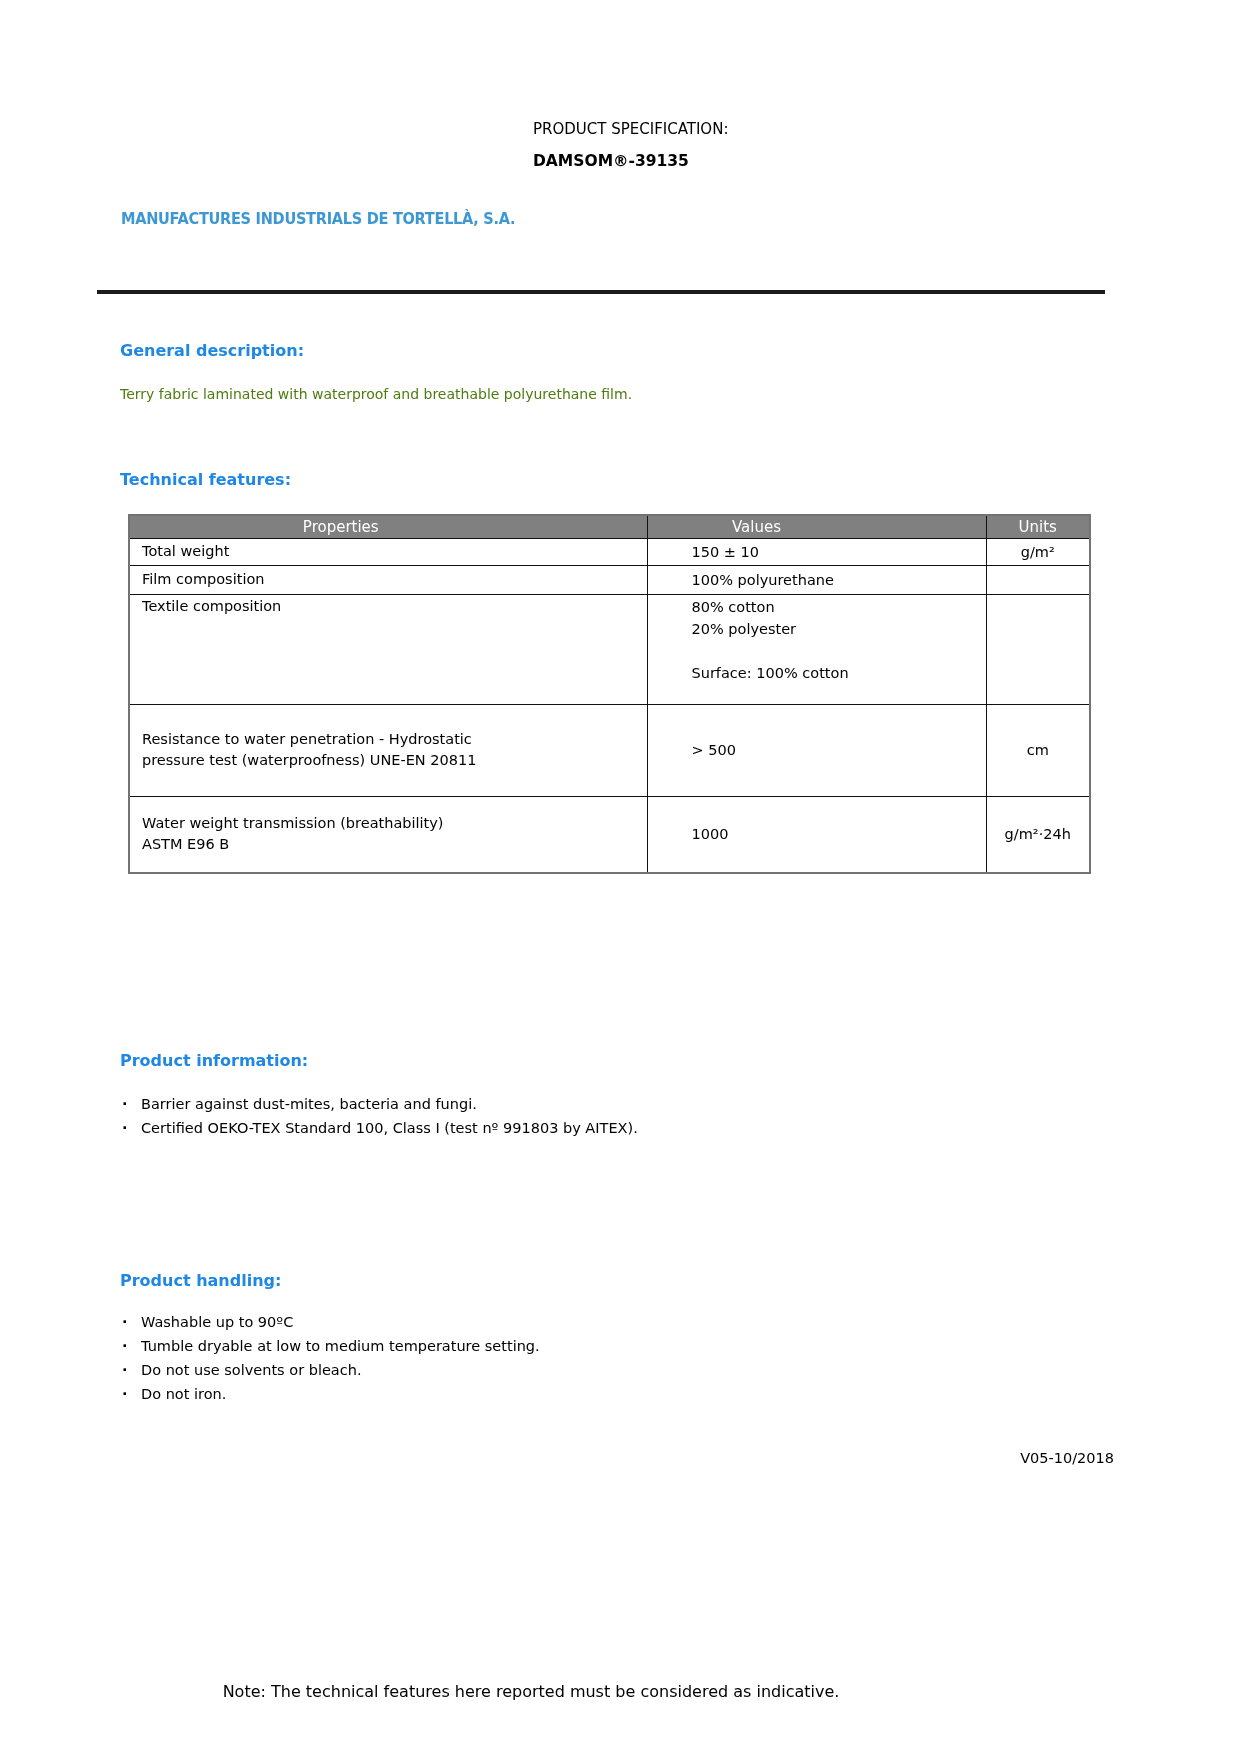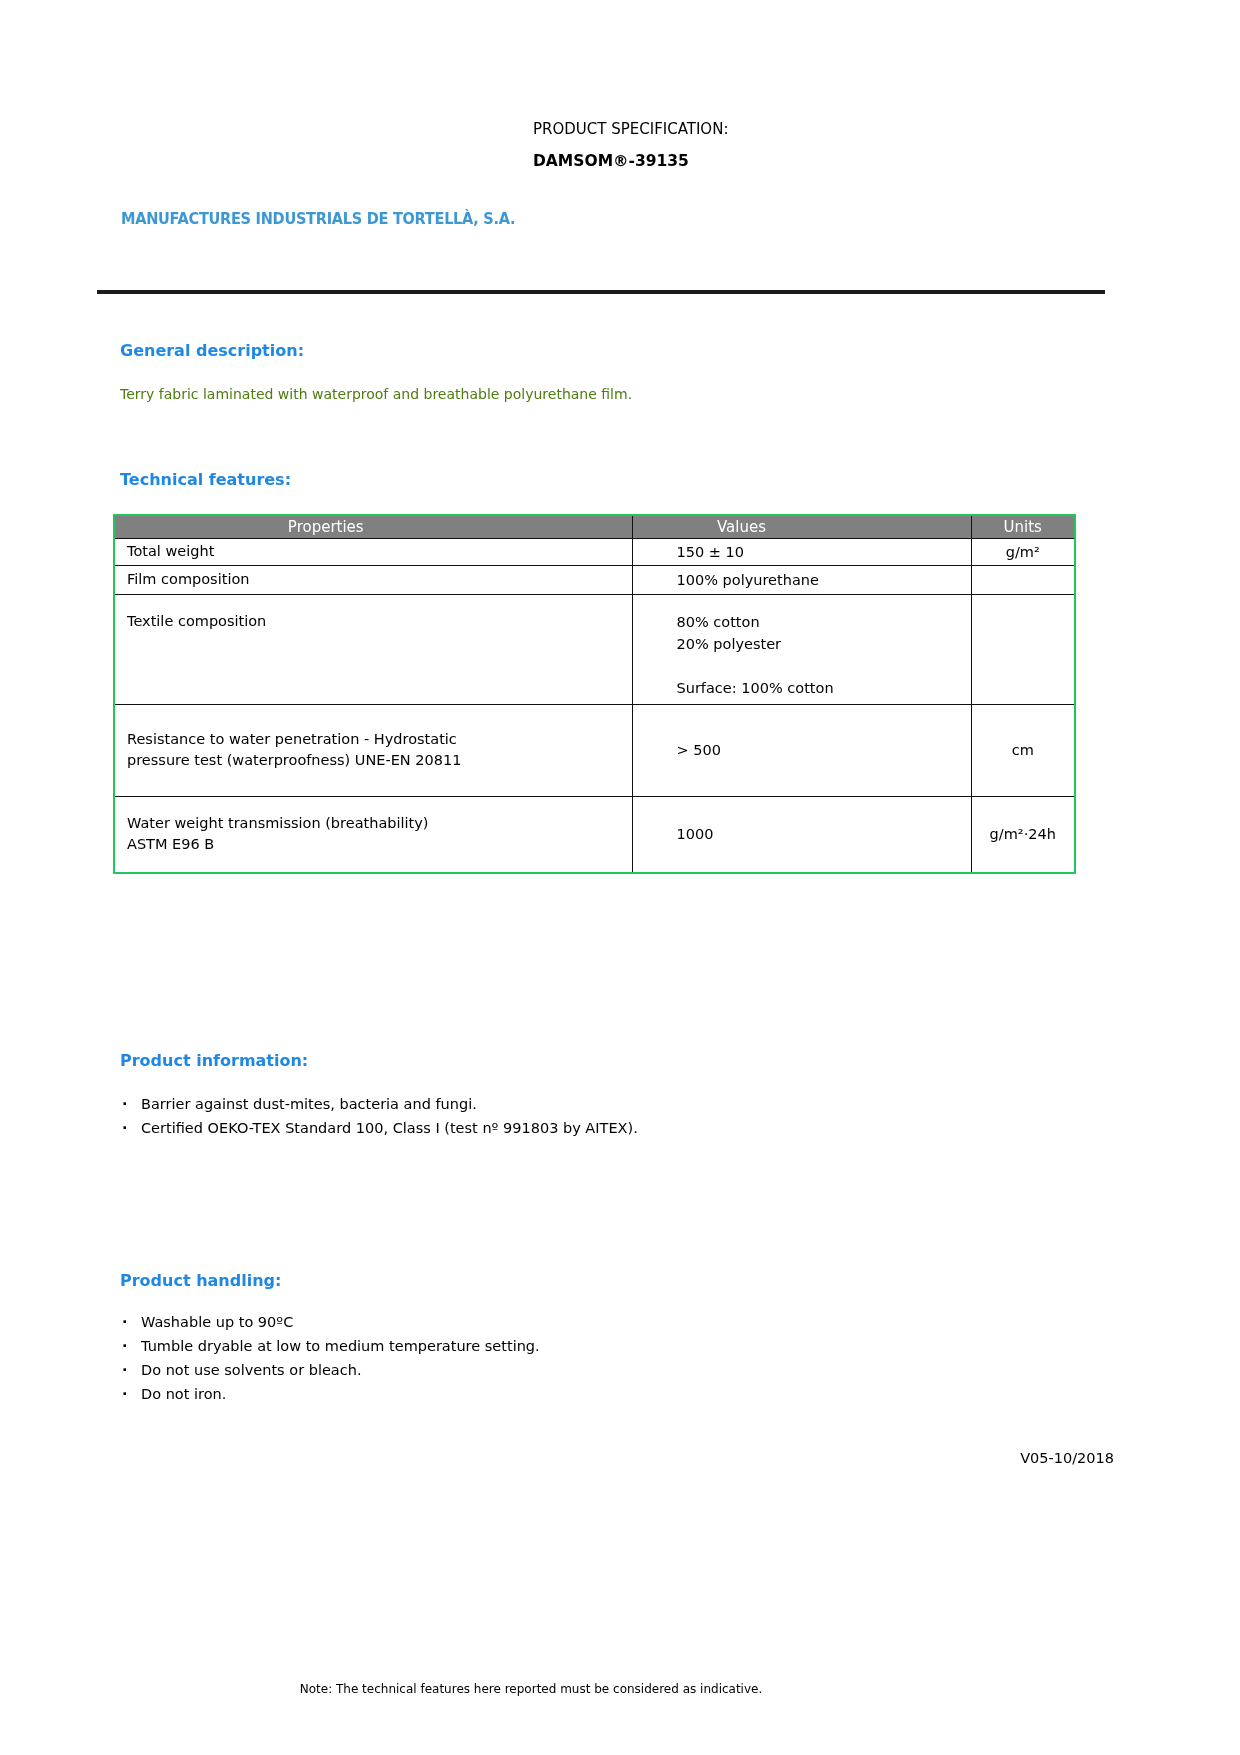--- a/index.html
+++ b/index.html
@@ -49,44 +49,44 @@
   .h-info       { top:1051px; }
   .h-handling   { top:1271px; }
 
   .body-text {
     position:absolute; left:120px; top:386px;
     font-size:14px; color:#4d7c0f;
   }
 
   
   .spec-table {
-    position:absolute; left:113px; top:514px;
+    position:absolute; left:128px; top:514px;
     border-collapse:collapse; table-layout:fixed;
     width:961px;
-    border:2px solid #22c55e;
+    border:2px solid #737373;
     font-size:14.5px;
   }
   .spec-table col.c-prop { width:518px; }
   .spec-table col.c-val  { width:339px; }
   .spec-table col.c-unit { width:104px; }
   .spec-table th, .spec-table td { border:1.5px solid #111; }
   .spec-table th {
     background:#808080; color:#ffffff;
     font-weight:400; font-size:15px;
     height:23px; text-align:center;
   }
   th.th-prop { padding-right:95px; }
   th.th-val  { padding-right:120px; }
   td.prop { padding-left:12px; vertical-align:middle; line-height:21px; }
   td.val  { padding-left:44px; vertical-align:middle; line-height:22px; }
   td.unit { text-align:center; vertical-align:middle; }
   tr.r1 td { height:30px; }
   tr.r2 td { height:27px; }
   tr.r3 td { height:29px; }
-  tr.r4 td { height:110px; vertical-align:top; padding-top:16px; }
+  tr.r4 td { height:110px; vertical-align:top; padding-top:1px; }
   tr.r5 td { height:92px; }
   tr.r6 td { height:77px; }
   .val-gap { margin-top:22px; }
 
   
   .bullets {
     position:absolute; left:120px;
     list-style:none; font-size:14.5px;
   }
   .bullets.l-info     { top:1096px; }
@@ -101,21 +101,21 @@
     font-weight:700;
   }
 
   
   .version {
     position:absolute; right:126px; top:1450px;
     font-size:14.5px;
   }
   .note {
     position:absolute; left:0; top:1682px; width:1062px;
-    text-align:center; font-size:12px;
+    text-align:center; font-size:16px;
   }
 </style>
 </head>
 <body>
 
 <div class="page">
 
   <div class="logo-tagline">MANUFACTURES INDUSTRIALS DE TORTELLÀ, S.A.</div>
 
   <div class="spec-block">

